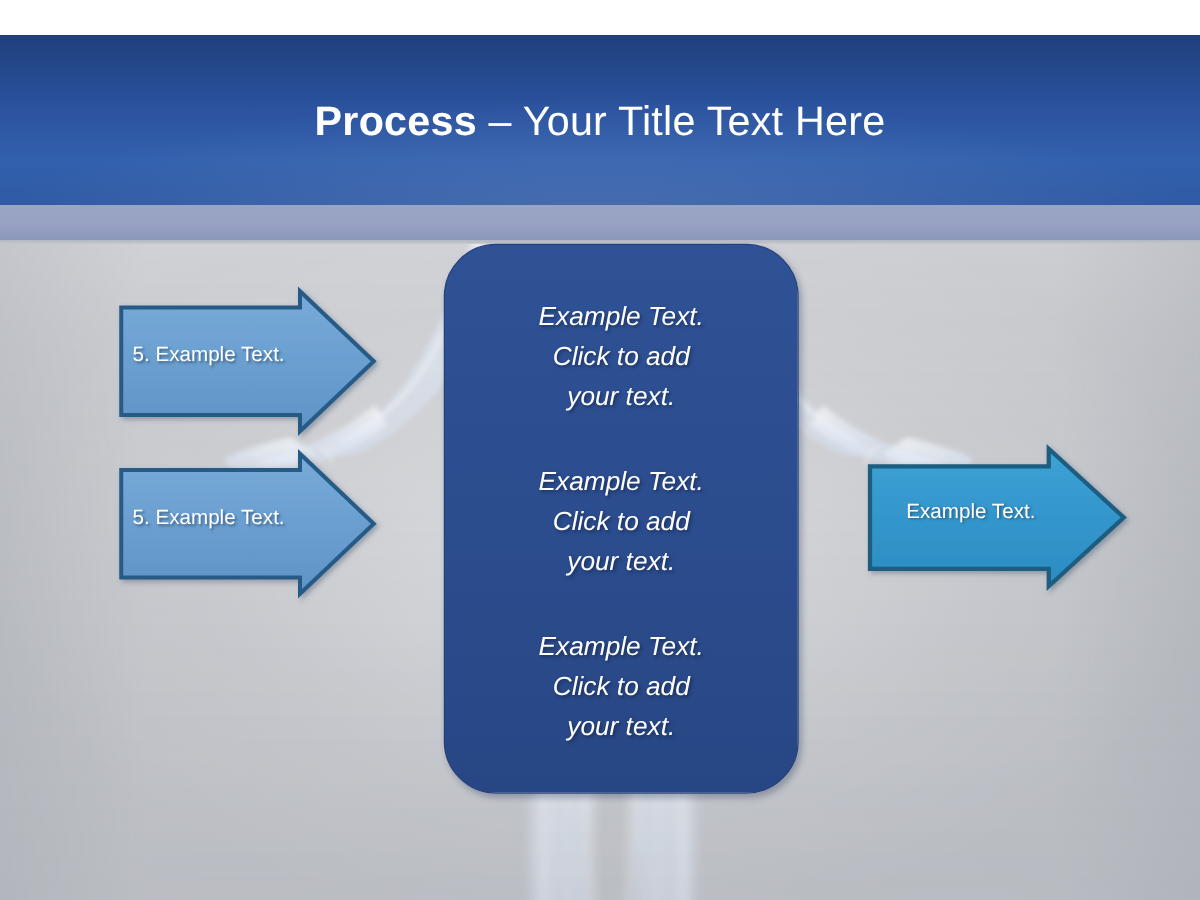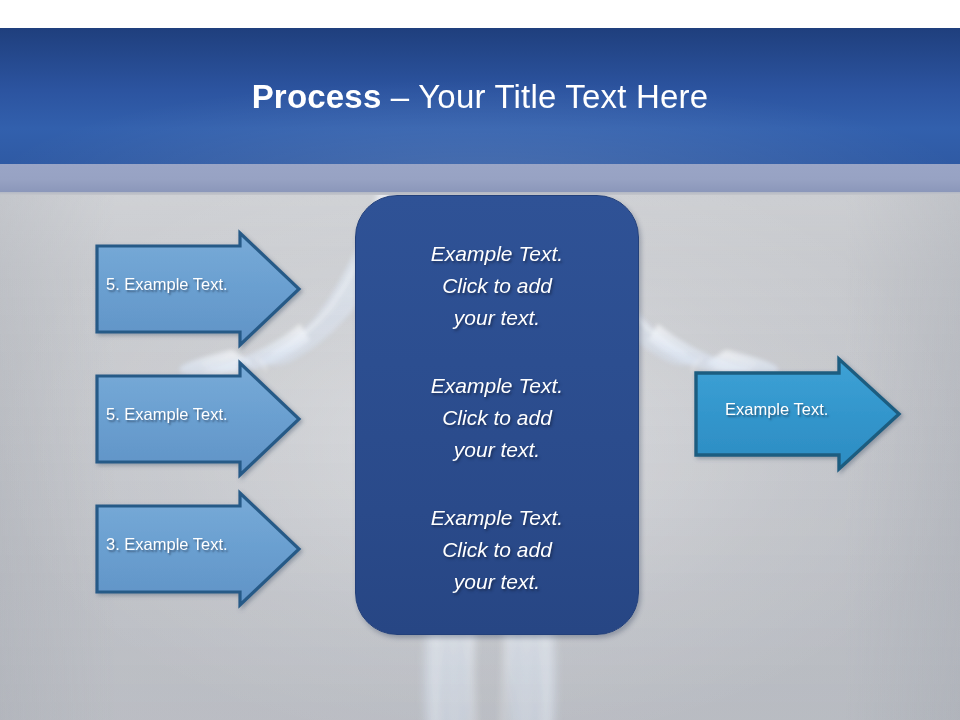--- a/index.html
+++ b/index.html
@@ -263,26 +263,20 @@
     <div class="arrow-label">5. Example Text.</div>
   </div>
 
   <div class="arrow" id="arrow-2">
     <svg width="215" height="122" viewBox="0 0 215 122" aria-hidden="true">
       <path d="M5 18 L148 18 L148 5 L207 61 L148 117 L148 104 L5 104 Z" fill="url(#arrowLight1)" stroke="#275a87" stroke-width="3.2" stroke-linejoin="miter" filter="url(#arrShadow1)"></path>
     </svg>
     <div class="arrow-label">5. Example Text.</div>
   </div>
 
-  <div class="arrow" id="arrow-3">
-    <svg width="215" height="122" viewBox="0 0 215 122" aria-hidden="true">
-      <path d="M5 18 L148 18 L148 5 L207 61 L148 117 L148 104 L5 104 Z" fill="url(#arrowLight1)" stroke="#275a87" stroke-width="3.2" stroke-linejoin="miter" filter="url(#arrShadow1)"></path>
-    </svg>
-    <div class="arrow-label">3. Example Text.</div>
-  </div>
 
   <div id="center-panel">
     <div class="panel-block">Example Text.
 Click  to add
 your text.</div>
     <div class="panel-block">Example Text.
 Click  to add
 your text.</div>
     <div class="panel-block">Example Text.
 Click  to add

